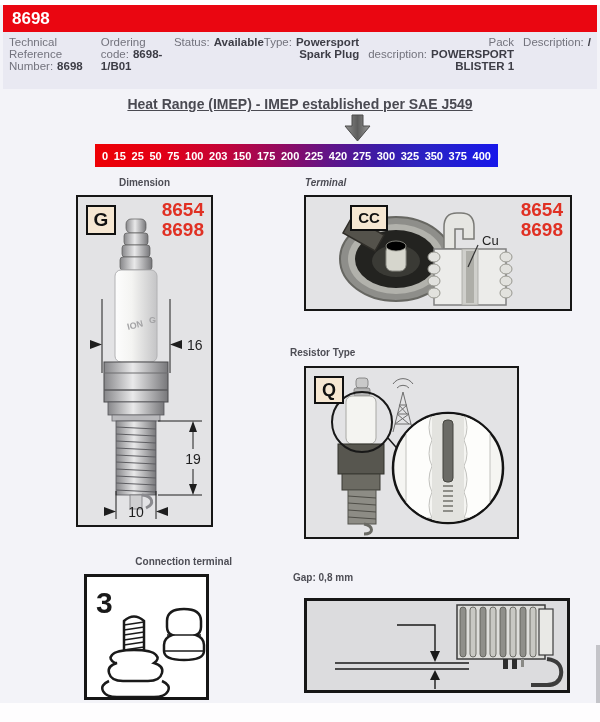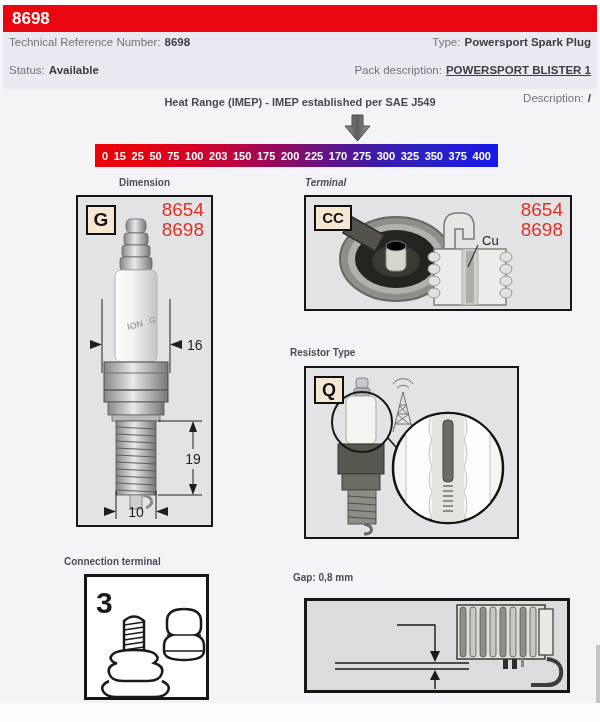--- a/index.html
+++ b/index.html
@@ -7,77 +7,80 @@
   body { font-family:"Liberation Sans", sans-serif; }
   #page { position:relative; width:600px; height:722px; background:#f3f3f8; overflow:hidden;padding-left:12px; }
   #page:before { content:""; position:absolute; left:0; top:0; width:600px; height:5px; background:#fff; }
   #page:after { content:""; position:absolute; left:0; bottom:0; width:600px; height:19px; background:#fefdfe; }
 
   
   .banner { position:absolute; left:3px; top:5px; width:594px; height:27px; background:#ea0611;
             color:#fff; font-size:17px; font-weight:bold; line-height:27px; padding-left:9px; }
   .infobar { position:absolute; left:3px; top:32px; width:594px; height:57px; background:#e9e9f2;
              display:flex; justify-content:space-between; font-size:11.5px; color:#6b6b74; padding:4px 6px 0 6px; }
-  .infocol { display:flex; flex-direction:column; gap:16px; }
+  .infocol { display:flex; flex-direction:row; gap:9px; }
   .infocol.right { text-align:right;justify-content:space-between; }
   .inforow .lbl { color:#73737d; }
   .inforow .val { color:#3d3d46; font-weight:bold; margin-left:4px; }
-  .inforow .val.link { text-decoration:underline; }
+  .inforow .val.link { }
 
   
   .heat-title { position:absolute; left:0; top:96px; width:600px; text-align:center;
-                font-size:11px; font-weight:600; color:#4a4a52; }
+                font-size:14px; font-weight:600; color:#4a4a52;text-decoration:underline; }
   .heat-arrow { position:absolute; left:344px; top:114px; width:27px; height:28px; }
   .heat-bar { position:absolute; left:95px; top:144px; width:403px; height:23px;
               background:linear-gradient(90deg,#ee0005 0%,#e30015 16%,#c30339 32%,#930a60 46%,#611488 58%,#3d1ba6 70%,#2a22c4 82%,#1717ea 100%);
               display:flex; justify-content:space-between; align-items:center; padding:0 7px; }
   .heat-bar span { color:#fff; font-size:11px; font-weight:bold; }
 
   
   .sec-title { position:absolute; font-size:10px; font-weight:700; color:#4d4d55; }
 
   
   .diag { position:absolute; background:#e3e3e5; border:2px solid #161616; }
   .badge { position:absolute; left:8px; top:8px; background:#f6e7d2; border:2px solid #101010;
            color:#111; font-weight:bold; text-align:center; }
   .refs { position:absolute; right:7px; top:3px; text-align:right; color:#e03023;
-          font-weight:normal; font-size:19px; line-height:20px; }
+          font-weight:bold; font-size:19px; line-height:20px; }
 
   #dim-title  { left:76px;  top:177px; width:137px; text-align:center; }
   #dim-box    { left:76px;  top:195px; width:137px; height:332px; }
   #term-title { left:305px; top:177px;font-style:italic; }
   #term-box   { left:304px; top:195px; width:268px; height:116px; }
   #res-title  { left:290px; top:347px; }
   #res-box    { left:304px; top:366px; width:215px; height:173px; }
-  #conn-title { left:64px;  top:556px; width:168px; text-align:left; }
+  #conn-title { left:64px;  top:556px; width:168px; text-align:right; }
   #conn-box   { left:84px;  top:574px; width:125px; height:126px; background:#fff; border-width:3px; }
   #gap-title  { left:293px; top:572px; }
   #gap-box    { left:304px; top:598px; width:266px; height:95px; background:#dcdcde; border-width:3px; }
 
   .badge.g  { width:30px; height:30px; font-size:19px; line-height:26px; }
-  .badge.cc { width:38px; height:26px; font-size:15px; line-height:22px; }
+  .badge.cc { width:38px; height:26px; font-size:15px; line-height:22px;margin-left:36px; }
   .badge.q  { width:30px; height:28px; font-size:18px; line-height:24px; }
 
   svg { position:absolute; left:0; top:0; }
   .scrollbar-sliver { position:absolute; right:0; top:645px; width:4px; height:77px; background:#c4c4c9; }
   .bottom-rule { position:absolute; left:85px; bottom:0; width:515px; height:5px; background:#1e2b66; }
 </style>
 </head>
 <body>
 
 <div id="page">
 
   <div class="banner">
     <span>8698</span>
   </div>
 
   <div class="infobar">
     <div class="infocol">
       <div class="inforow">
         <span class="lbl">Technical Reference Number:</span><span class="val">8698</span>
+      </div>
+      <div class="inforow">
+        <span class="lbl">Ordering code:</span><span class="val">8698-1/B01</span>
       </div>
       <div class="inforow">
         <span class="lbl">Status:</span><span class="val">Available</span>
       </div>
     </div>
     <div class="infocol right">
       <div class="inforow">
         <span class="lbl">Type:</span><span class="val">Powersport Spark Plug</span>
       </div>
       <div class="inforow">
@@ -105,21 +108,21 @@
     <span>15</span>
     <span>25</span>
     <span>50</span>
     <span>75</span>
     <span>100</span>
     <span>203</span>
     <span>150</span>
     <span>175</span>
     <span>200</span>
     <span>225</span>
-    <span>170</span>
+    <span>420</span>
     <span>275</span>
     <span>300</span>
     <span>325</span>
     <span>350</span>
     <span>375</span>
     <span>400</span>
   </div>
 
   <div class="sec-title" id="dim-title">Dimension</div>
   <div class="diag" id="dim-box">

